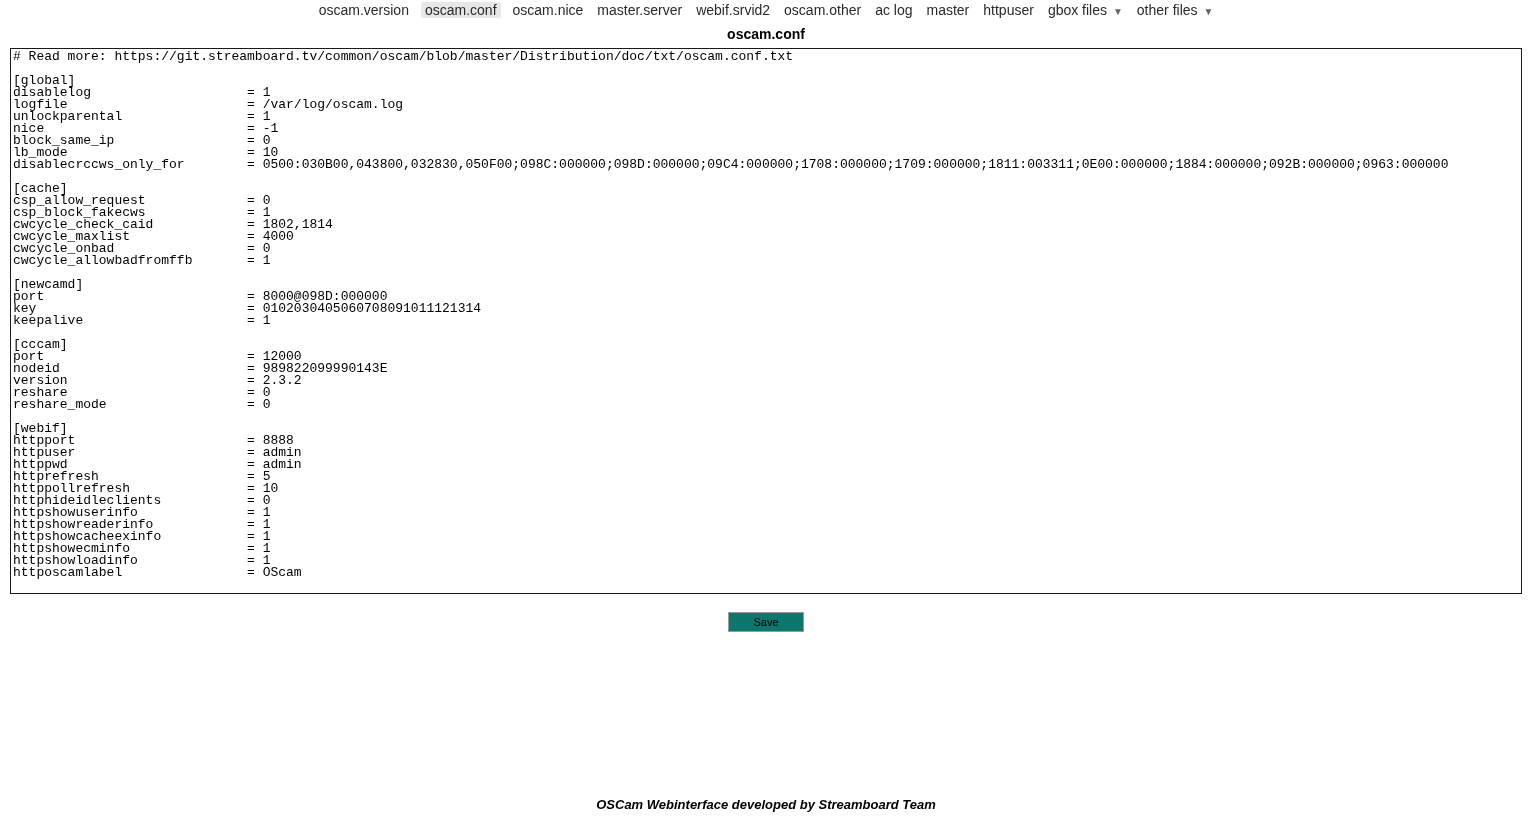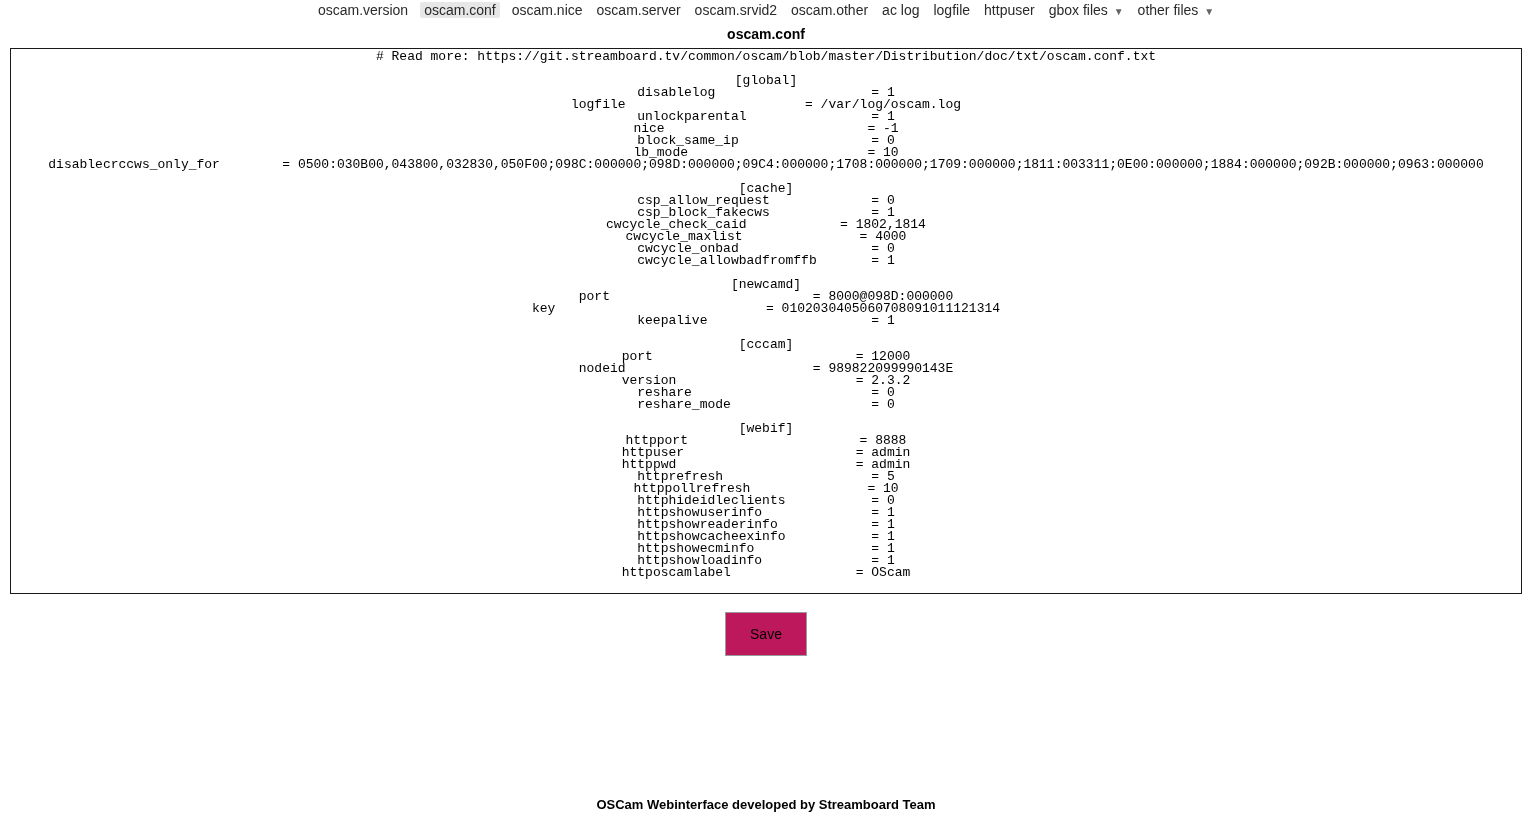--- a/index.html
+++ b/index.html
@@ -53,55 +53,55 @@
     box-sizing: border-box;
     font-family: "Courier New", monospace;
     font-size: 13px;
     line-height: 12px;
     border: none;
     padding: 2px 2px;
     resize: none;
     outline: none;
     white-space: pre;
     overflow: auto;
-    text-align: center;
   }
   .save-row {
     text-align: center;
     margin: 14px 0 30px 0;
   }
   .save-btn {
-    font-size: 14px;
-    padding: 13px 24px;
-    background: #be185d;
+    font-size: 11px;
+    padding: 3px 24px;
+    background: #0f766e;
     border: 1px solid #9a9a9a;
     cursor: pointer;
   }
   .spacer { flex: 1; }
   .footer {
     text-align: center;
     font-size: 13px;
     font-weight: bold;
     padding: 4px 0;
     background: #fff;
+    font-style: italic;
   }
 </style>
 </head>
 <body>
 
 <div class="wrap">
   <div class="nav" id="nav">
       <span class="nav-item">oscam.version</span>
       <span class="nav-item active">oscam.conf</span>
       <span class="nav-item">oscam.nice</span>
-      <span class="nav-item">oscam.server</span>
-      <span class="nav-item">oscam.srvid2</span>
+      <span class="nav-item">master.server</span>
+      <span class="nav-item">webif.srvid2</span>
       <span class="nav-item">oscam.other</span>
       <span class="nav-item">ac log</span>
-      <span class="nav-item">logfile</span>
+      <span class="nav-item">master</span>
       <span class="nav-item">httpuser</span>
       <span class="nav-item">gbox files <span class="chev">▼</span></span>
       <span class="nav-item">other files <span class="chev">▼</span></span>
     </div>
   <div class="title">oscam.conf</div>
   <div class="editor-wrap">
     <textarea class="editor" spellcheck="true" id="editor" style=""># Read more: https://git.streamboard.tv/common/oscam/blob/master/Distribution/doc/txt/oscam.conf.txt
 
 [global]
 disablelog                    = 1

